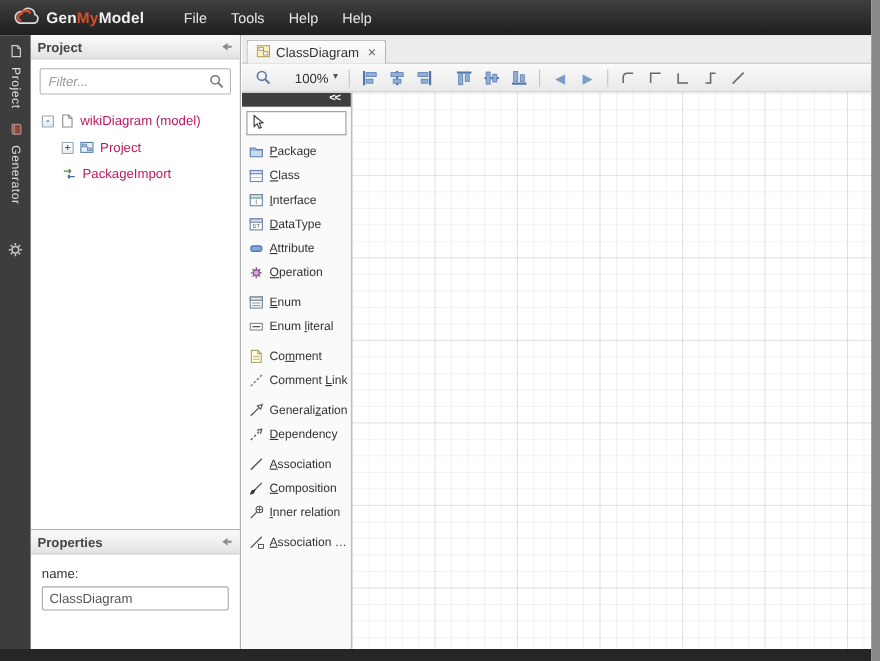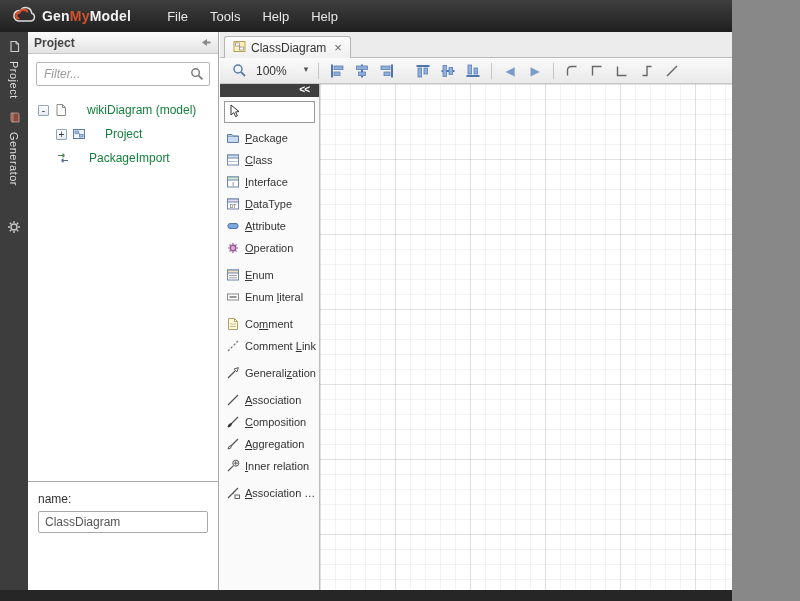--- a/index.html
+++ b/index.html
@@ -1,18 +1,18 @@
 <!DOCTYPE html>
 <html><head>
 <meta charset="utf-8">
 <style>
   * { margin:0; padding:0; box-sizing:border-box; }
   html,body { background:#888; }
   .app {
-    position:relative; width:732px; height:601px; overflow:hidden;
+    position:relative; width:792px; height:601px; overflow:hidden;
     font-family:"Liberation Sans", sans-serif; background:#fff;
     font-size:12px; color:#333;
   }
   svg text { font-family:"Liberation Sans", sans-serif; }
 
   
   .topbar {
     position:absolute; top:0; left:0; right:0; height:32px;
     background:linear-gradient(#3f3f3f,#1f1f1f);
     display:flex; align-items:center; padding:0 10px;
@@ -68,21 +68,21 @@
   .tree { padding-top:4px; }
   .tree-row { display:flex; align-items:center; height:24px; gap:5px; cursor:pointer; }
   .tree-row.lvl0 { padding-left:10px; }
   .tree-row.lvl1 { padding-left:28px; }
   .expander {
     width:11px; height:11px; flex:0 0 11px;
     border:1px solid #93a5b8; border-radius:1px;
     background:linear-gradient(#fff,#e4e9ef);
     font-size:10px; line-height:9px; text-align:center; color:#334; cursor:pointer;
   }
-  .tree-label { font-size:12px; color:#15803d; white-space:nowrap;margin-left:14px; }
+  .tree-label { font-size:12px; color:#be185d; white-space:nowrap; }
 
   .props-body { padding:10px 10px 0 10px; }
   .prop-label { font-size:12px; color:#333; margin-bottom:5px; }
   .props-body input {
     width:100%; height:22px; border:1px solid #a8a8a8; border-radius:2px;
     padding:0 6px; font-size:12px; color:#555; font-family:"Liberation Sans",sans-serif; outline:none;
   }
 
   
   .main { position:absolute; left:220px; top:32px; right:0; bottom:11px; display:flex; flex-direction:column; }
@@ -101,21 +101,21 @@
   .toolbar {
     height:26px; flex:0 0 26px;
     background:linear-gradient(#fafafa,#e9e9e9);
     border-bottom:1px solid #c9c9c9;
     display:flex; align-items:center; padding:0 8px; gap:3px;
   }
   .tbtn {
     width:22px; height:20px; display:flex; align-items:center; justify-content:center;
     border-radius:2px; cursor:pointer;
   }
-  .zoom-combo { display:flex; align-items:flex-start; gap:17px; cursor:pointer; padding:0 3px; }
+  .zoom-combo { display:flex; align-items:flex-start; gap:4px; cursor:pointer; padding:0 3px;margin-left:12px; }
   .zoom-value { font-size:12px; color:#333; }
   .combo-arrow { font-size:9px; color:#555; }
   .vsep { width:1px; height:16px; background:#c5c5c5; margin:0 4px; }
   .tri { font-size:12px; color:#7b9cc9; }
   .tgap { width:8px; }
 
   .workarea { flex:1; display:flex; overflow:hidden; }
 
   
   .palette {
@@ -249,20 +249,29 @@
                 <path d="M2,4.5 H8.5 M8.5,4.5 L6.5,2.8 M8.5,4.5 L6.5,6.2" stroke="#4a8a4a" stroke-width="1.2" fill="none"></path>
                 <path d="M12,9.5 H5.5 M5.5,9.5 L7.5,7.8 M5.5,9.5 L7.5,11.2" stroke="#4a6a9a" stroke-width="1.2" fill="none"></path>
               </svg>
             </span>
           <span class="tree-label">PackageImport</span>
         </div>
       </div>
     </div>
 
     <div class="props-panel">
+      <div class="panel-header">
+        <span>Properties</span>
+        <span class="pin-btn">
+            <svg width="13" height="13">
+              <path d="M3,6.5 L8,3 V10 Z" fill="#8a8a8a"></path>
+              <rect x="8" y="5.5" width="3.5" height="2" fill="#8a8a8a"></rect>
+            </svg>
+          </span>
+      </div>
       <div class="props-body">
         <div class="prop-label">name:</div>
         <input type="text" value="ClassDiagram" style="">
       </div>
     </div>
 
   </section>
 
   <section class="main">
 
@@ -480,45 +489,45 @@
             </div>
             <div class="pal-item grp">
               <span class="pi">
                 <svg width="14" height="14">
                   <line x1="2" y1="12" x2="9" y2="5" stroke="#555" stroke-width="1.2"></line>
                   <path d="M12.4,1.6 L10.9,6 L8,3.1 Z" fill="#fff" stroke="#555"></path>
                 </svg>
               </span>
               <span class="pal-label">Generali<span class="mn">z</span>ation</span>
             </div>
+            <div class="pal-item">
+              <span class="pi">
+                <svg width="14" height="14">
+                  <line x1="2" y1="12" x2="11.5" y2="2.5" stroke="#555" stroke-width="1.2" stroke-dasharray="2.4,1.8"></line>
+                  <path d="M7.6,3.2 L12,2 L10.8,6.4" fill="none" stroke="#555" stroke-width="1.1"></path>
+                </svg>
+              </span>
+              <span class="pal-label"><span class="mn">D</span>ependency</span>
+            </div>
             <div class="pal-item grp">
               <span class="pi">
                 <svg width="14" height="14">
                   <line x1="2" y1="12" x2="12" y2="2" stroke="#555" stroke-width="1.3"></line>
                 </svg>
               </span>
               <span class="pal-label"><span class="mn">A</span>ssociation</span>
             </div>
             <div class="pal-item">
               <span class="pi">
                 <svg width="14" height="14">
                   <line x1="5" y1="9" x2="12" y2="2" stroke="#555" stroke-width="1.2"></line>
                   <path d="M2,12 L4.6,11.1 L5.6,8.4 L3,9.4 Z" fill="#333" stroke="#333"></path>
                 </svg>
               </span>
               <span class="pal-label"><span class="mn">C</span>omposition</span>
-            </div>
-            <div class="pal-item">
-              <span class="pi">
-                <svg width="14" height="14">
-                  <line x1="5" y1="9" x2="12" y2="2" stroke="#555" stroke-width="1.2"></line>
-                  <path d="M2,12 L4.6,11.1 L5.6,8.4 L3,9.4 Z" fill="#fff" stroke="#555"></path>
-                </svg>
-              </span>
-              <span class="pal-label"><span class="mn">A</span>ggregation</span>
             </div>
             <div class="pal-item">
               <span class="pi">
                 <svg width="14" height="14">
                   <line x1="2" y1="12" x2="7.2" y2="6.8" stroke="#555" stroke-width="1.2"></line>
                   <circle cx="9.8" cy="4.2" r="3" fill="#fff" stroke="#555"></circle>
                   <line x1="7.6" y1="4.2" x2="12" y2="4.2" stroke="#555" stroke-width="0.9"></line>
                   <line x1="9.8" y1="2" x2="9.8" y2="6.4" stroke="#555" stroke-width="0.9"></line>
                 </svg>
               </span>

